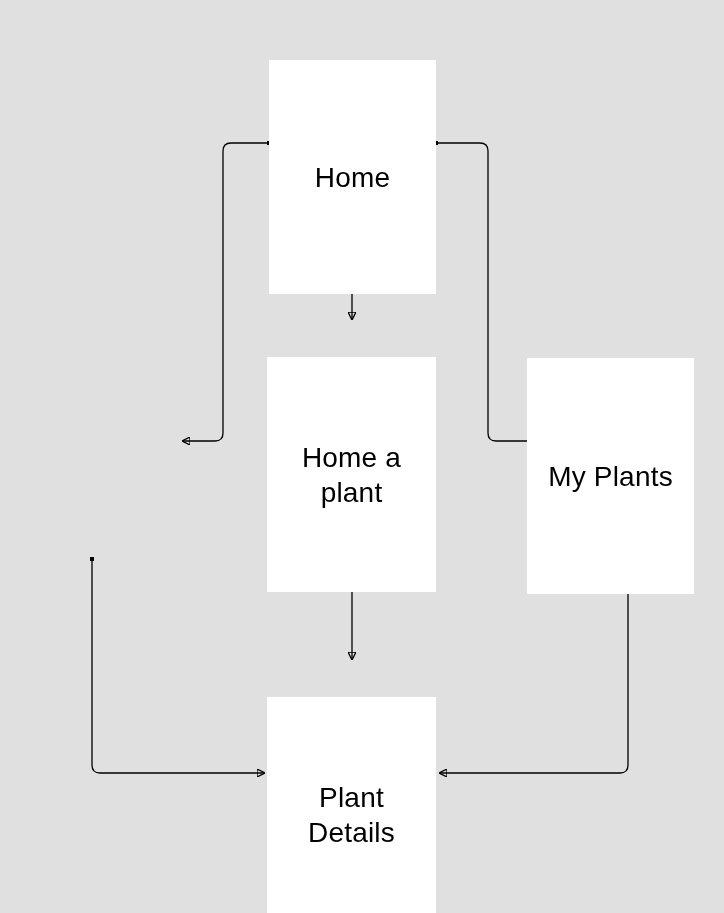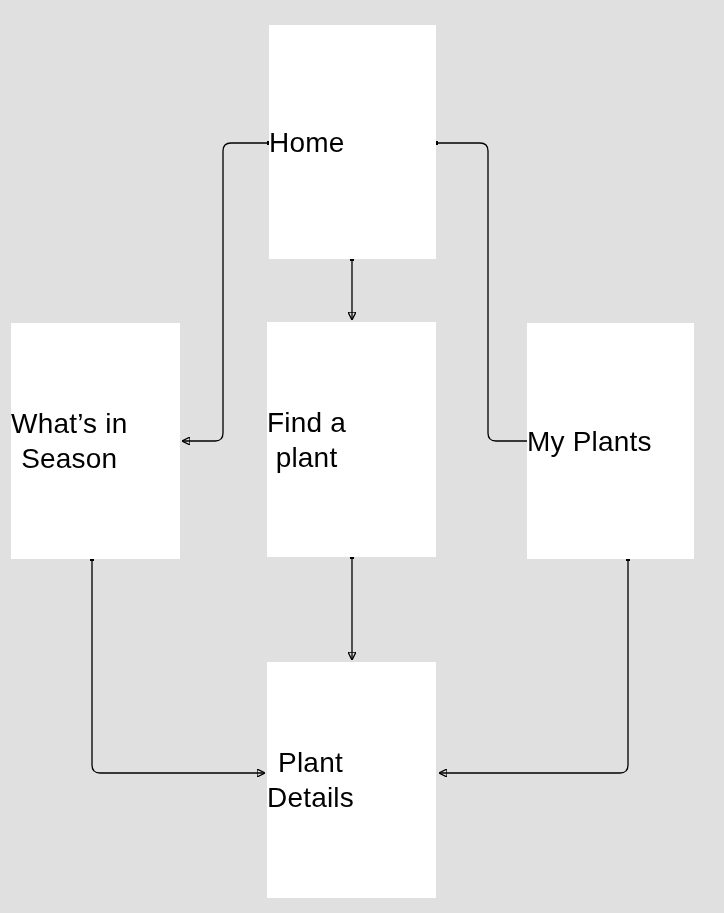--- a/index.html
+++ b/index.html
@@ -14,20 +14,22 @@
     position:relative;
     width:724px;height:913px;
     background:var(--bg);
     overflow:hidden;
   }
   .node{
     position:absolute;
     background:var(--node-fill);
     display:flex;
     align-items:center;
+    justify-content:center;
+    margin-top:35px;
   }
   .node-label{
     color:var(--text);
     font-size:28px;
     line-height:35px;
     text-align:center;
     white-space:pre-line;
     letter-spacing:0.2px;
   }
   .node-home         {left:269px; top:25px;  width:167px; height:234px;}
@@ -67,27 +69,23 @@
     <path d="M352,259 V319" marker-start="url(#dot)" marker-end="url(#arrow)"></path>
     <path d="M352,557 V659" marker-start="url(#dot)" marker-end="url(#arrow)"></path>
     <path d="M92,559 V765 Q92,773 100,773 H264" marker-start="url(#dot)" marker-end="url(#arrow)"></path>
     <path d="M628,559 V765 Q628,773 620,773 H440" marker-start="url(#dot)" marker-end="url(#arrow)"></path>
   </svg>
 
   <div class="node node-home">
     <span class="node-label">Home</span>
   </div>
 
-  <div class="node node-whats-in-season">
-    <span class="node-label">What’s in
-Season</span>
-  </div>
 
   <div class="node node-find-a-plant">
-    <span class="node-label">Find a
+    <span class="node-label">Home a
 plant</span>
   </div>
 
   <div class="node node-my-plants">
     <span class="node-label">My Plants</span>
   </div>
 
   <div class="node node-plant-details">
     <span class="node-label">Plant
 Details</span>

